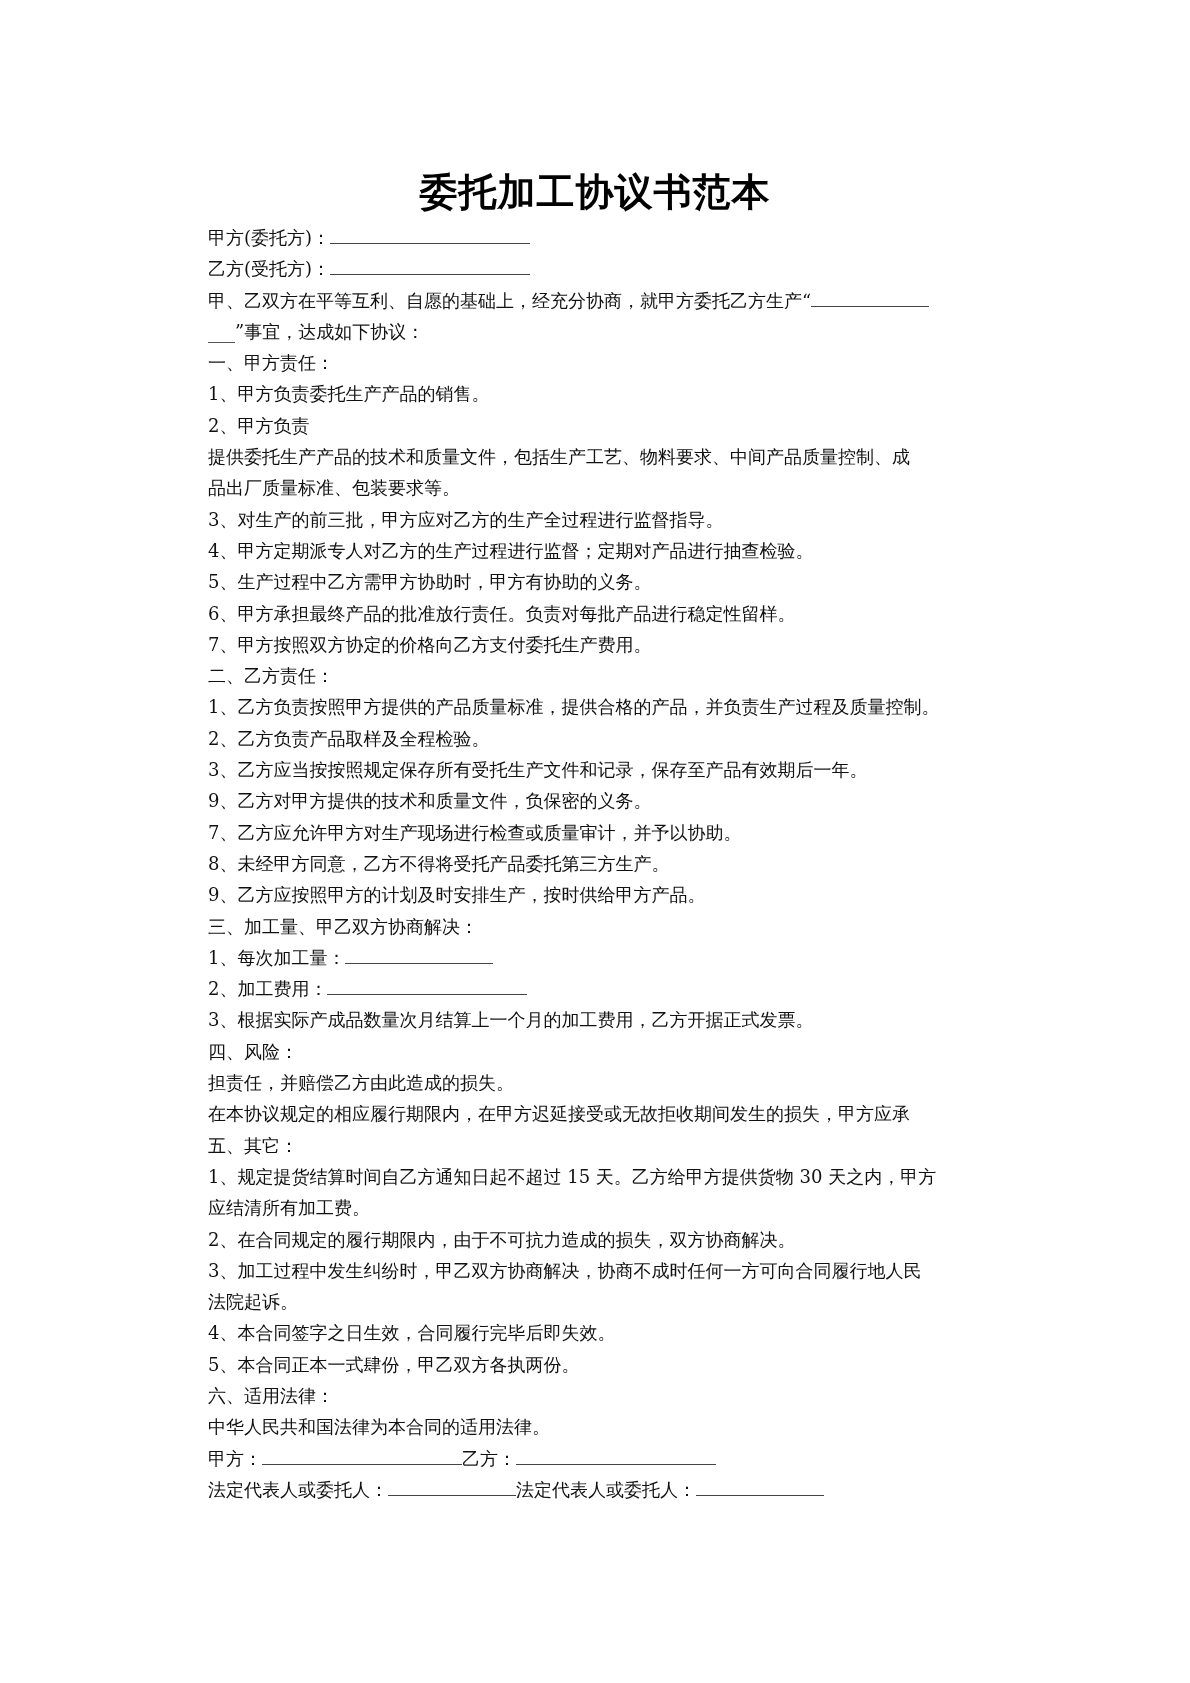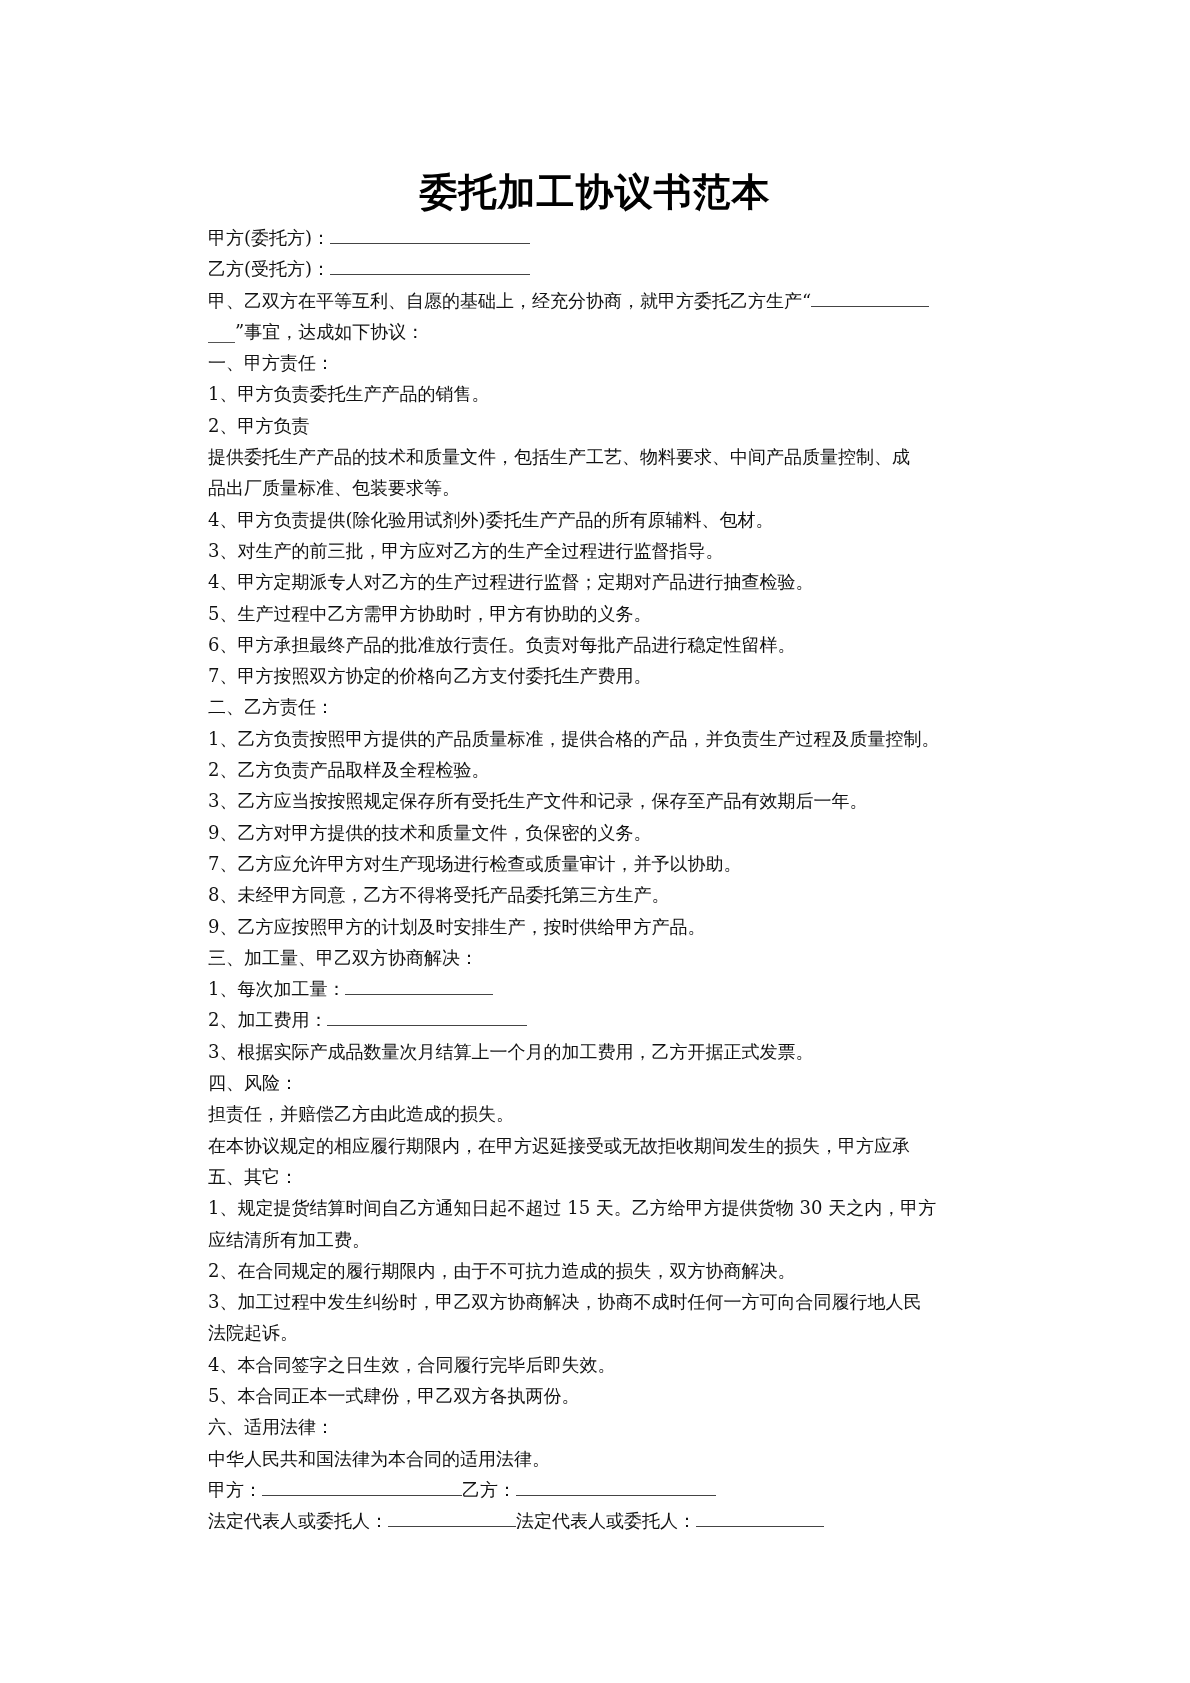--- a/index.html
+++ b/index.html
@@ -25,21 +25,20 @@
   <div class="body" id="doc-body">
       <div class="line"><span>甲方(委托方)：</span><span class="blank" style="width: 200px;"></span></div>
       <div class="line"><span>乙方(受托方)：</span><span class="blank" style="width: 200px;"></span></div>
       <div class="line"><span>甲、乙双方在平等互利、自愿的基础上，经充分协商，就甲方委托乙方生产“</span><span class="blank" style="width: 118px;"></span></div>
       <div class="line"><span>___”事宜，达成如下协议：</span></div>
       <div class="line"><span>一、甲方责任：</span></div>
       <div class="line"><span>1、甲方负责委托生产产品的销售。</span></div>
       <div class="line"><span>2、甲方负责</span></div>
       <div class="line"><span>提供委托生产产品的技术和质量文件，包括生产工艺、物料要求、中间产品质量控制、成</span></div>
       <div class="line"><span>品出厂质量标准、包装要求等。</span></div>
-      <div class="line"><span>4、甲方负责提供(除化验用试剂外)委托生产产品的所有原辅料、包材。</span></div>
       <div class="line"><span>3、对生产的前三批，甲方应对乙方的生产全过程进行监督指导。</span></div>
       <div class="line"><span>4、甲方定期派专人对乙方的生产过程进行监督；定期对产品进行抽查检验。</span></div>
       <div class="line"><span>5、生产过程中乙方需甲方协助时，甲方有协助的义务。</span></div>
       <div class="line"><span>6、甲方承担最终产品的批准放行责任。负责对每批产品进行稳定性留样。</span></div>
       <div class="line"><span>7、甲方按照双方协定的价格向乙方支付委托生产费用。</span></div>
       <div class="line"><span>二、乙方责任：</span></div>
       <div class="line"><span>1、乙方负责按照甲方提供的产品质量标准，提供合格的产品，并负责生产过程及质量控制。</span></div>
       <div class="line"><span>2、乙方负责产品取样及全程检验。</span></div>
       <div class="line"><span>3、乙方应当按按照规定保存所有受托生产文件和记录，保存至产品有效期后一年。</span></div>
       <div class="line"><span>9、乙方对甲方提供的技术和质量文件，负保密的义务。</span></div>

